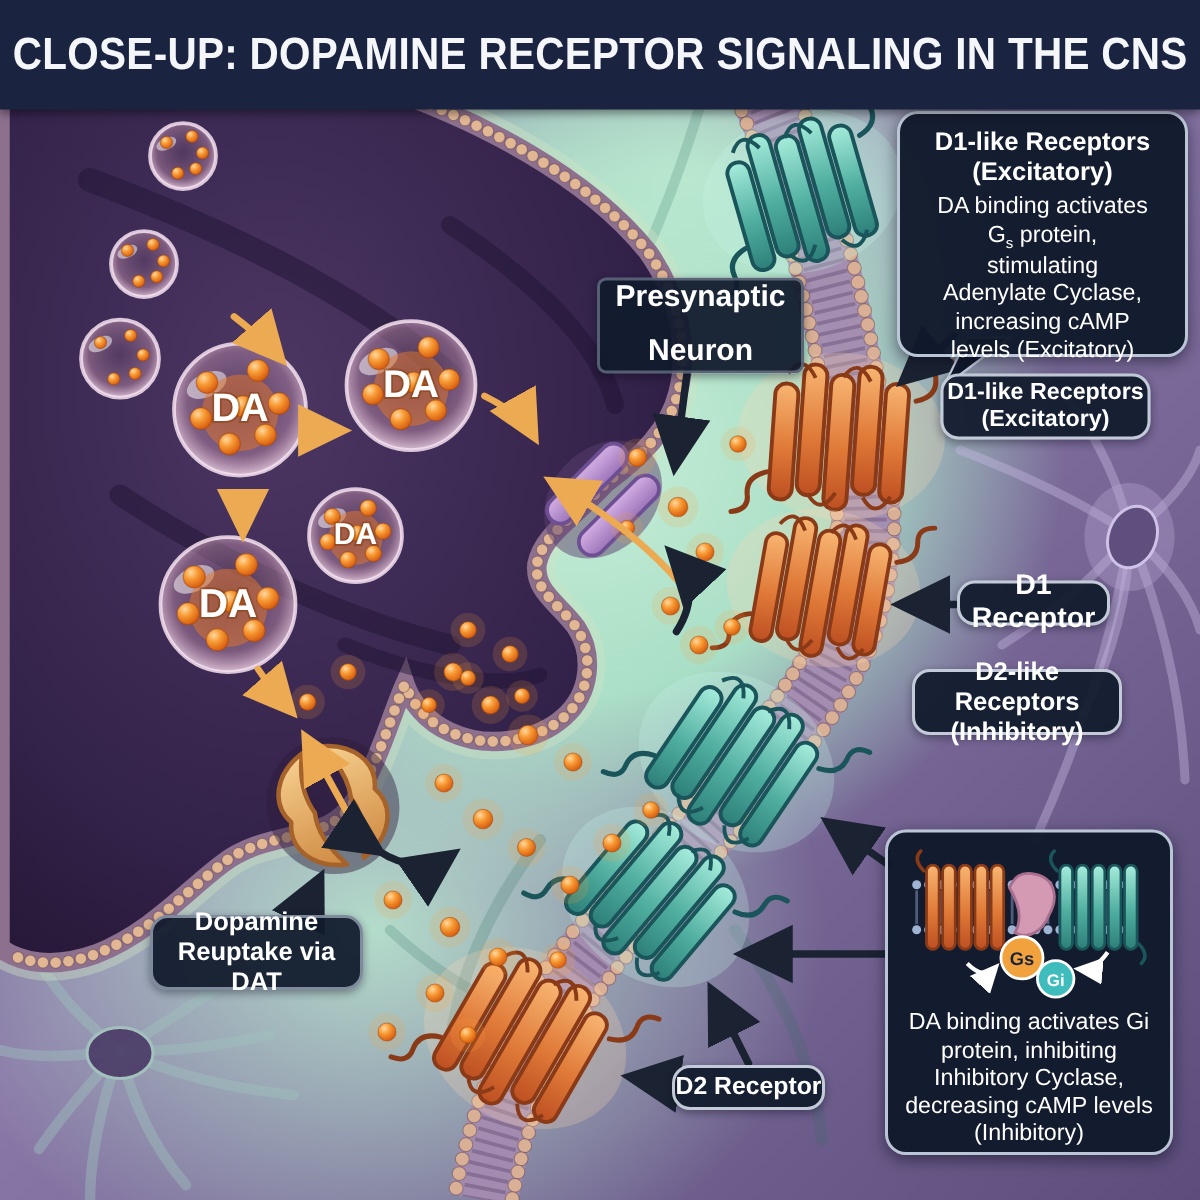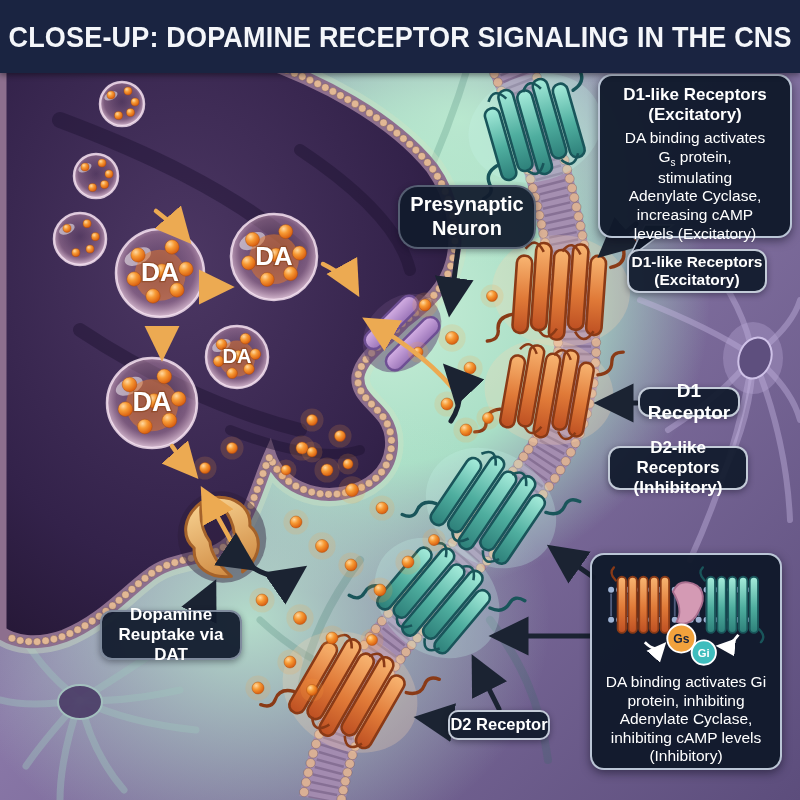--- a/index.html
+++ b/index.html
@@ -700,40 +700,40 @@
       <path d="M449,722 L421,718" marker-end="url(#mDark)"></path>
       <path d="M201,611 L213,586" marker-end="url(#mDark)"></path>
     </g>
     <polygon points="645,225 673,225 629,258" fill="#101a2c" stroke="#cdd8e8" stroke-width="1.5"></polygon>
   </svg>
 
   <div class="banner">
     <div class="banner-title">CLOSE-UP: DOPAMINE RECEPTOR SIGNALING IN THE CNS</div>
   </div>
 
-  <div class="pill" style="left:398px;top:185px;width:134px;height:60px;font-size:20px;border-color:rgba(210,222,240,.35);border-radius:20px;">
+  <div class="pill" style="left:398px;top:185px;width:134px;height:60px;font-size:20px;border-color:rgba(210,222,240,.35);border-radius:6px;justify-content:space-between;">
     <div class="l">Presynaptic</div>
     <div class="l">Neuron</div>
   </div>
 
   <div class="pill" style="left:627px;top:249px;width:136px;height:40px;font-size:15.5px;">
     <div class="l">D1-like Receptors</div>
     <div class="l">(Excitatory)</div>
   </div>
 
   <div class="pill" style="left:638px;top:387px;width:98px;height:26px;font-size:19px;">
     <div class="l">D1 Receptor</div>
   </div>
 
   <div class="pill" style="left:608px;top:446px;width:136px;height:40px;font-size:17px;">
     <div class="l">D2-like Receptors</div>
     <div class="l">(Inhibitory)</div>
   </div>
 
-  <div class="pill" style="left:448px;top:710px;width:98px;height:26px;font-size:16.5px;border-radius:10px;">
+  <div class="pill" style="left:448px;top:710px;width:98px;height:26px;font-size:16.5px;">
     <div class="l">D2 Receptor</div>
   </div>
 
   <div class="pill" style="left:100px;top:610px;width:138px;height:46px;font-size:17px;border-color:rgba(210,222,240,.55);">
     <div class="l">Dopamine</div>
     <div class="l">Reuptake via DAT</div>
   </div>
 
   <div class="callout" style="left:598px;top:74px;width:190px;height:160px;">
     <div class="hd">
@@ -821,16 +821,16 @@
           <path d="M172,72 q8,8 2,14" fill="none" stroke="#19555a" stroke-width="2.5" stroke-linecap="round"></path>
         </g>
       <path d="M96,22 C112,24 116,38 108,52 C104,62 94,70 84,64 C90,54 86,42 80,32 C84,24 88,21 96,22 Z" fill="#d49ab4" stroke="#a86e8e" stroke-width="2"></path>
       <path d="M50,86 Q62,98 70,89" fill="none" stroke="#fff" stroke-width="3" marker-end="url(#mWh)"></path>
       <path d="M150,78 Q141,91 130,90" fill="none" stroke="#fff" stroke-width="3" marker-end="url(#mWh)"></path>
       <circle cx="89" cy="82" r="15" fill="#f2a23c" stroke="#ffffff" stroke-width="2"></circle>
       <text x="89" y="87" font-size="13" font-weight="bold" fill="#17233c" text-anchor="middle" font-family="Liberation Sans, sans-serif">Gs</text>
       <circle cx="113" cy="97" r="13" fill="#3fbdbd" stroke="#ffffff" stroke-width="2"></circle>
       <text x="113" y="102" font-size="12" font-weight="bold" fill="#ffffff" text-anchor="middle" font-family="Liberation Sans, sans-serif">Gi</text>
     </svg>
-    <div class="c2body">DA binding activates Gi protein, inhibiting Adenylate Cyclase, inhibiting cAMP levels (Inhibitory)</div>
+    <div class="c2body">DA binding activates Gi protein, inhibiting Inhibitory Cyclase, decreasing cAMP levels (Inhibitory)</div>
   </div>
 
 </div>
 
 </body></html>

